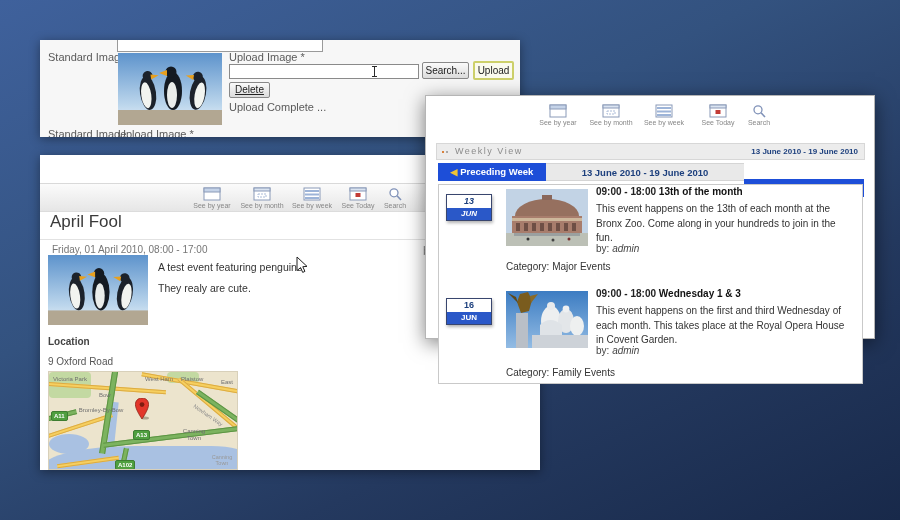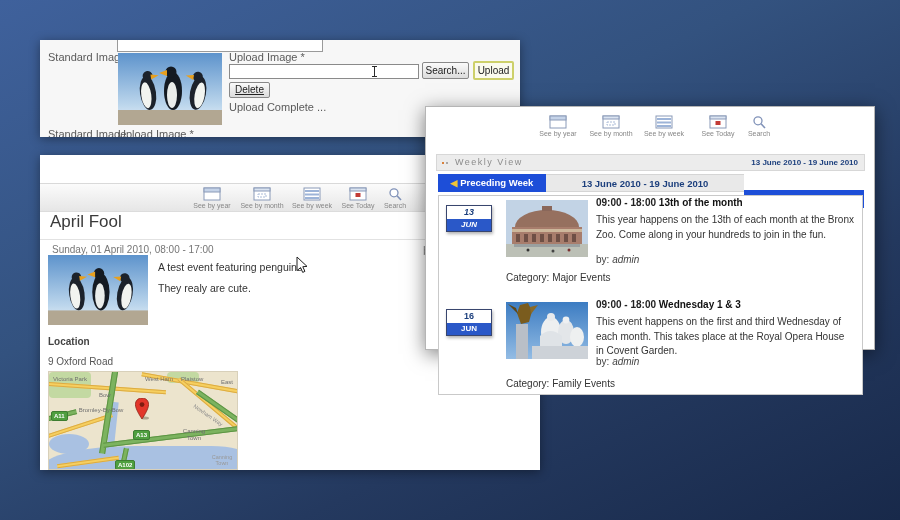--- a/index.html
+++ b/index.html
@@ -57,21 +57,21 @@
   .mpark { position:absolute; background:#c3d9a2; border-radius:4px; }
   .mwater { position:absolute; background:#a9c1e2; }
   .mroad { position:absolute; background:#f6cf5f; border-top:1px solid #dcab43; border-bottom:1px solid #dcab43; }
   .mgreen { position:absolute; background:#7cb35f; border-top:1px solid #5d9444; border-bottom:1px solid #5d9444; }
   .mlab { position:absolute; font-size:6px; color:#6f6f6f; text-align:center; line-height:1.15; }
   .mbadge { position:absolute; background:#4f9f3f; border:1px solid #3d7d31; color:#fff;
             font-size:6px; font-weight:bold; padding:0 2px; border-radius:2px; line-height:8px; }
   .mpin { position:absolute; left:86px; top:26px; }
 
   
-  .weekly-panel { left:425px; top:106px; width:450px; height:244px; background:#fff;
+  .weekly-panel { left:425px; top:95px; width:450px; height:244px; background:#fff;
                   border:1px solid #b5b5b5; box-shadow:0 4px 18px rgba(0,0,0,.5); }
   .wv-header { position:absolute; left:10px; top:47px; width:429px; height:17px;
                background:#ececec; border:1px solid #d7d7d7; }
   .wv-dots { position:absolute; left:5px; top:7px; width:8px; height:3px; }
   .wv-dots i { position:absolute; width:2px; height:2px; top:0; }
   .wv-dots i:first-child { left:0; background:#d9813c; }
   .wv-dots i:last-child { left:4px; background:#a8a8a8; }
   .wv-title { position:absolute; left:18px; top:0; line-height:15px; font-size:9px;
               letter-spacing:1.5px; color:#8b8b8b; }
   .wv-range { position:absolute; right:6px; top:0; line-height:15px; font-size:8px;
@@ -190,21 +190,21 @@
         <svg width="18" height="14" viewBox="0 0 18 14">
           <circle cx="8" cy="5.8" r="4" fill="#fff" stroke="#8092b8" stroke-width="1.3"></circle>
           <line x1="11" y1="8.8" x2="15" y2="13" stroke="#8092b8" stroke-width="1.6"></line>
         </svg>
         <span class="tlabel">Search</span>
       </div>
     </div>
 
     <div class="jv-event-title">April Fool</div>
     <div class="jv-div2"></div>
-    <div class="jv-meta">Sunday, 01 April 2010, 08:00 - 17:00</div>
+    <div class="jv-meta">Friday, 01 April 2010, 08:00 - 17:00</div>
     <div class="jv-byline"><span>by </span><span class="author">Admin</span></div>
 
     <svg class="p2-img" viewBox="0 0 104 72" preserveAspectRatio="none">
       <defs>
         <linearGradient id="skyB" x1="0" y1="0" x2="0" y2="1">
           <stop offset="0" stop-color="#5d93cc"></stop>
             <stop offset="0.72" stop-color="#bcd6ec"></stop>
             <stop offset="1" stop-color="#e9f1f8"></stop>
         </linearGradient>
       </defs>
@@ -356,21 +356,21 @@
         <rect x="58" y="34" width="4" height="8"></rect>
           <rect x="66" y="34" width="4" height="8"></rect>
       </g>
       <rect y="44" width="82" height="13" fill="#bcc0b6"></rect>
       <rect x="8" y="44" width="66" height="3" fill="#9aa0a0"></rect>
       <circle cx="22" cy="50" r="1.5" fill="#333"></circle>
         <circle cx="47" cy="51" r="1.5" fill="#444"></circle>
         <circle cx="63" cy="50" r="1.5" fill="#7a3030"></circle>
     </svg>
     <div class="ev-title" style="top:90px;"><span>09:00 - 18:00 </span><b>13th of the month</b></div>
-    <div class="ev-desc" style="top:106px;">This year happens on the 13th of each month at the Bronx Zoo. Come along in your hundreds to join in the fun.</div>
+    <div class="ev-desc" style="top:106px;">This event happens on the 13th of each month at the Bronx Zoo. Come along in your hundreds to join in the fun.</div>
     <div class="ev-by" style="top:147px;"><span>by: </span><i>admin</i></div>
     <div class="ev-cat" style="top:165px;"><span>Category: </span><span>Major Events</span></div>
 
     <div class="date-badge" style="left:20px; top:202px;">
       <div class="db-day">16</div>
       <div class="db-mon">JUN</div>
     </div>
     <svg class="ev-img" style="left:80px; top:195px;" viewBox="0 0 82 57" preserveAspectRatio="none">
       <defs>
         <linearGradient id="skyC" x1="0" y1="0" x2="0" y2="1">

